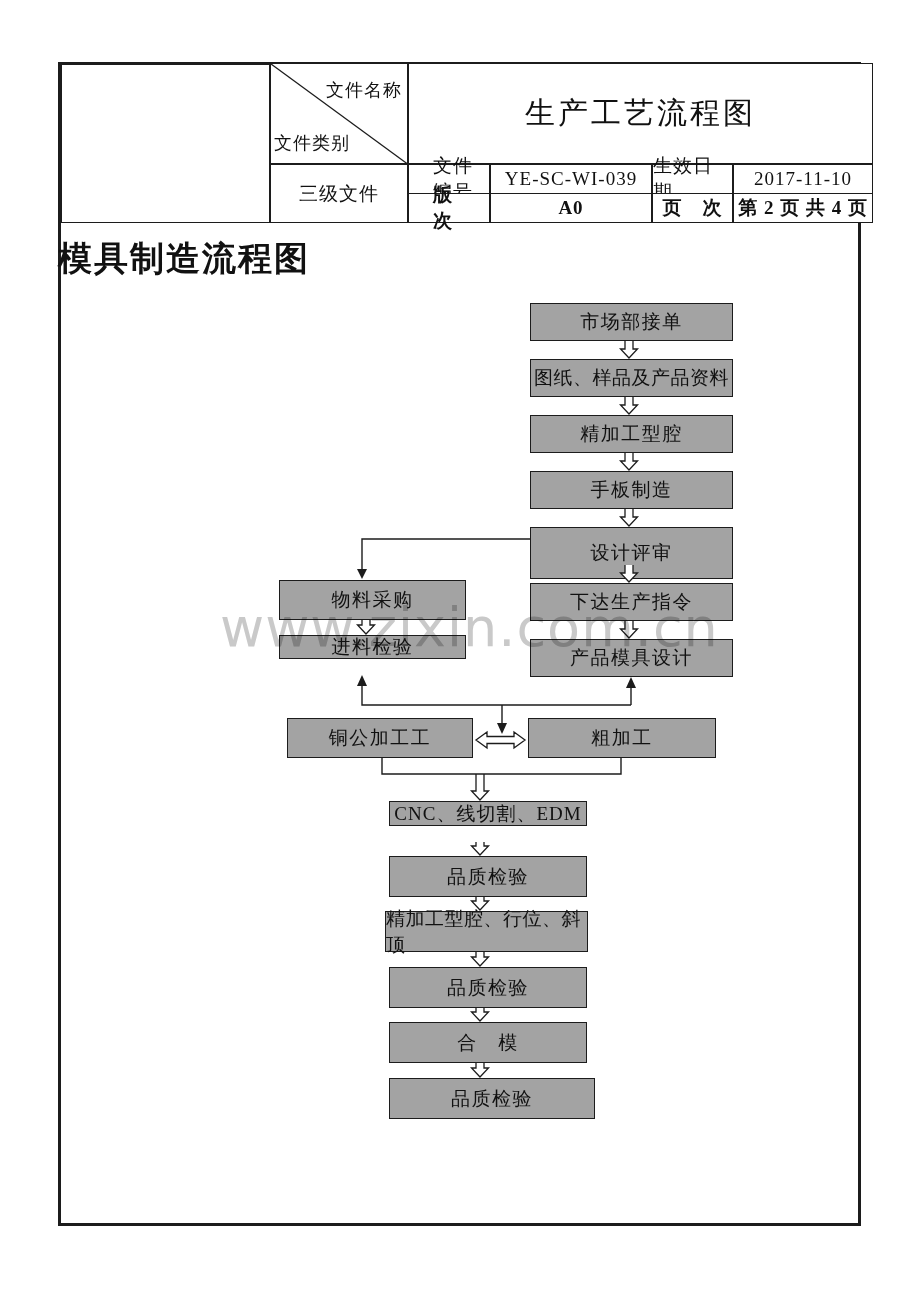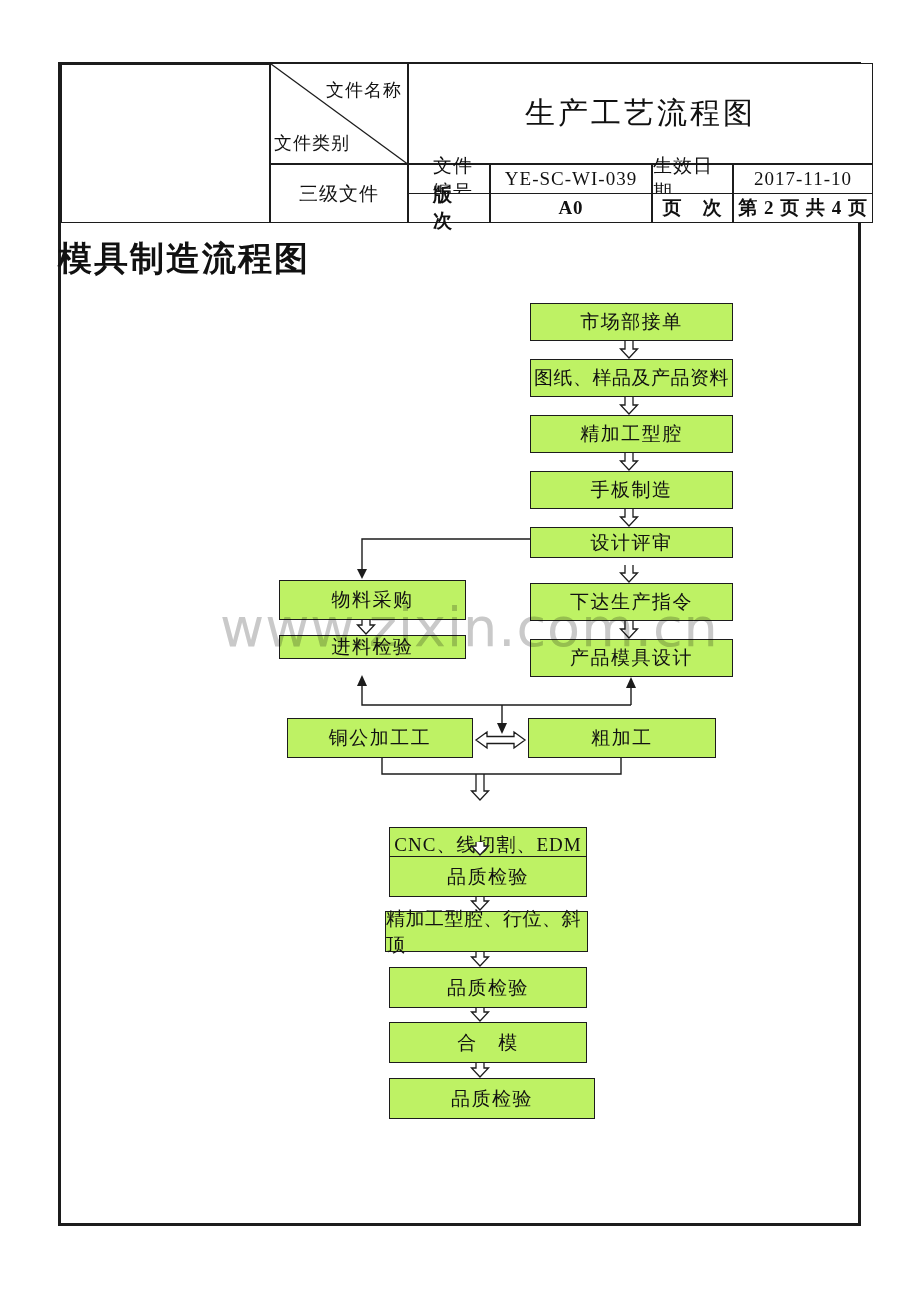--- a/index.html
+++ b/index.html
@@ -27,21 +27,21 @@
   .c3{left:652px;width:81px;}
   .c4{left:733px;width:140px;}
   
   .main-title{left:58px;top:236px;width:803px;
     font-family:"Liberation Sans","DejaVu Sans",sans-serif;font-weight:bold;
     font-size:34px;letter-spacing:2px;}
   
   .watermark{left:220px;top:596px;font-family:"DejaVu Sans","Liberation Sans",sans-serif;
     font-size:54px;color:#c9c9c9;letter-spacing:1px;mix-blend-mode:multiply;z-index:30;pointer-events:none;}
   
-  .fbox{border:1.5px solid #1c1c1c;background:#bef264;display:flex;align-items:center;justify-content:center;
+  .fbox{border:1.5px solid #1c1c1c;background:#a3a3a3;display:flex;align-items:center;justify-content:center;
     font-size:19px;letter-spacing:1.5px;z-index:10;}
   .connectors{left:0;top:0;z-index:20;pointer-events:none;}
 </style>
 </head>
 <body>
 
 <div class="abs page-border"></div>
 
 <div class="abs cell cell-left"></div>
 
@@ -65,28 +65,28 @@
 <div class="abs cell row3 c2">A0</div>
 <div class="abs cell row3 c3">页　次</div>
 <div class="abs cell row3 c4">第 2 页 共 4 页</div>
 
 <div class="abs main-title">模具制造流程图</div>
 
 <div class="abs fbox" style="left:530px;top:303px;width:203px;height:38px">市场部接单</div>
 <div class="abs fbox" style="left:530px;top:359px;width:203px;height:38px;letter-spacing:0.5px">图纸、样品及产品资料</div>
 <div class="abs fbox" style="left:530px;top:415px;width:203px;height:38px">精加工型腔</div>
 <div class="abs fbox" style="left:530px;top:471px;width:203px;height:38px">手板制造</div>
-<div class="abs fbox" style="left:530px;top:527px;width:203px;height:31px">设计评审</div>
+<div class="abs fbox" style="left:530px;top:527px;width:203px;height:52px">设计评审</div>
 <div class="abs fbox" style="left:530px;top:583px;width:203px;height:38px">下达生产指令</div>
 <div class="abs fbox" style="left:279px;top:580px;width:187px;height:40px">物料采购</div>
 <div class="abs fbox" style="left:279px;top:635px;width:187px;height:24px">进料检验</div>
 <div class="abs fbox" style="left:530px;top:639px;width:203px;height:38px">产品模具设计</div>
 <div class="abs fbox" style="left:287px;top:718px;width:186px;height:40px">铜公加工工</div>
 <div class="abs fbox" style="left:528px;top:718px;width:188px;height:40px">粗加工</div>
-<div class="abs fbox" style="left:389px;top:827px;width:198px;height:36px;letter-spacing:1px">CNC、线切割、EDM</div>
+<div class="abs fbox" style="left:389px;top:801px;width:198px;height:25px;letter-spacing:1px">CNC、线切割、EDM</div>
 <div class="abs fbox" style="left:389px;top:856px;width:198px;height:41px">品质检验</div>
 <div class="abs fbox" style="left:385px;top:911px;width:203px;height:41px;letter-spacing:0.5px">精加工型腔、行位、斜顶</div>
 <div class="abs fbox" style="left:389px;top:967px;width:198px;height:41px">品质检验</div>
 <div class="abs fbox" style="left:389px;top:1022px;width:198px;height:41px">合　模</div>
 <div class="abs fbox" style="left:389px;top:1078px;width:206px;height:41px">品质检验</div>
 
 <svg class="abs connectors" width="920" height="1302">
   <g fill="#ffffff" stroke="#1c1c1c" stroke-width="1.3">
 
     <path d="M625,341 L625,349 L620.5,349 L629,358 L637.5,349 L633,349 L633,341"></path>

